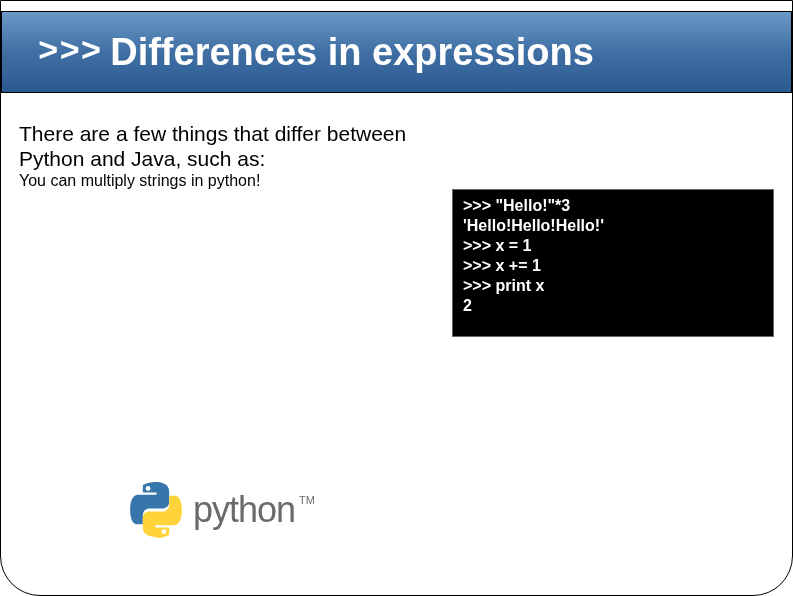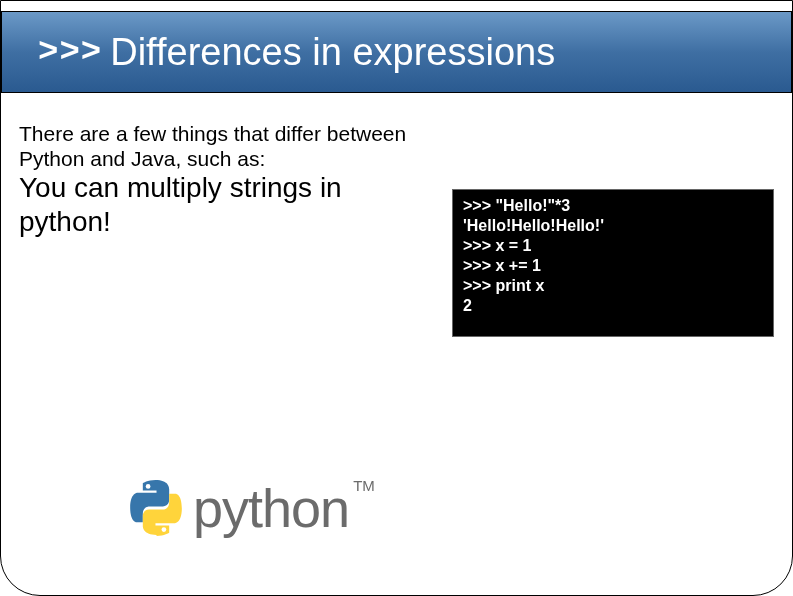--- a/index.html
+++ b/index.html
@@ -33,38 +33,38 @@
   .title-prefix {
     font-family: "Courier New", monospace;
     font-size: 34px;
     font-weight: bold;
     color: #ffffff;
     letter-spacing: 1px;
     margin-right: 8px;
   }
   .title-text {
     font-size: 38px;
-    font-weight: normal;
+    font-weight: bold;
     color: #ffffff;
   }
   .content {
     position: absolute;
     top: 120px;
     left: 18px;
     right: 18px;
     bottom: 20px;
   }
   .intro {
     font-size: 21px;
     color: #000;
     line-height: 1.2;
     max-width: 390px;
   }
   .para1 {
-    font-size: 28px;
+    font-size: 16px;
     color: #000;
     line-height: 1.2;
     max-width: 390px;
     margin-bottom: 24px;
   }
   .para2 {
     font-size: 21px;
     color: #000;
     line-height: 1.2;
     max-width: 410px;
@@ -89,29 +89,29 @@
   .logo-wrap {
     position: absolute;
     left: 108px;
     bottom: 36px;
     display: flex;
     align-items: center;
     gap: 8px;
   }
   .logo-text {
     font-family: "Trebuchet MS", Arial, sans-serif;
-    font-size: 54px;
+    font-size: 36px;
     color: #6b6b6b;
     letter-spacing: -1px;
   }
   .tm {
-    font-size: 15px;
+    font-size: 11px;
     color: #6b6b6b;
     align-self: flex-start;
-    margin-top: 0;
+    margin-top: 13px;
     margin-left: -4px;
   }
 </style>
 </head>
 <body>
 
 <div class="slide">
 
   <div class="title-bar">
     <span class="title-prefix">&gt;&gt;&gt;</span>

